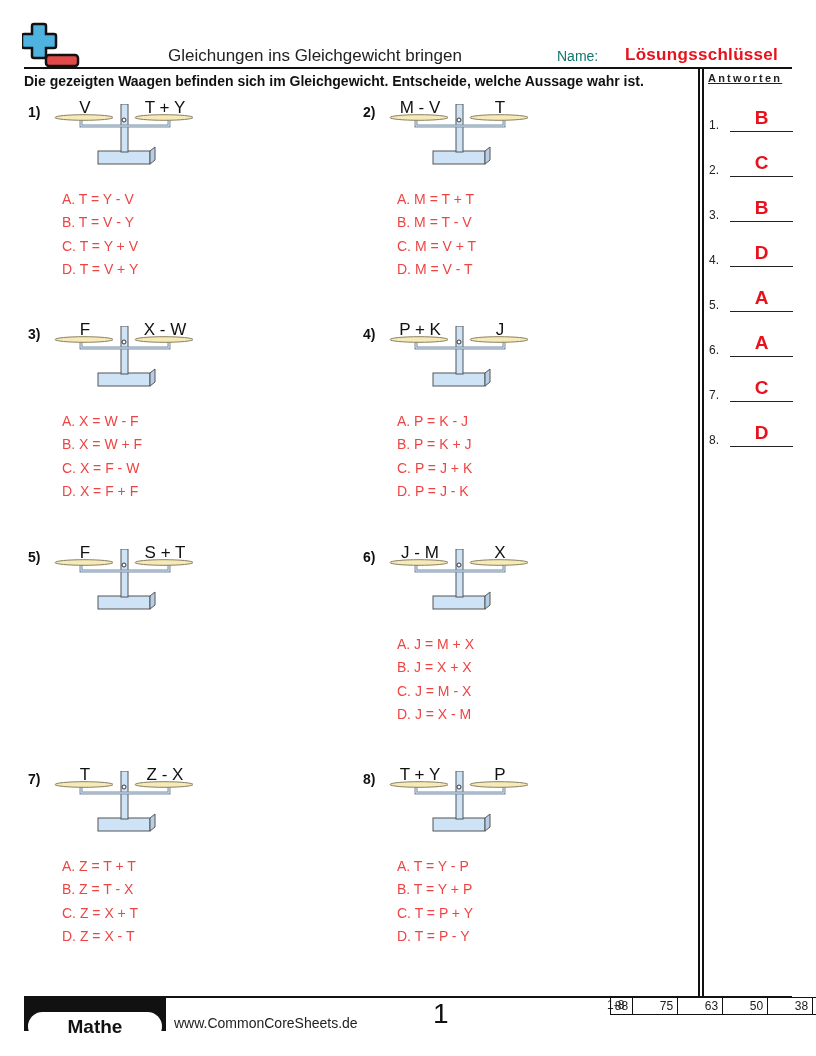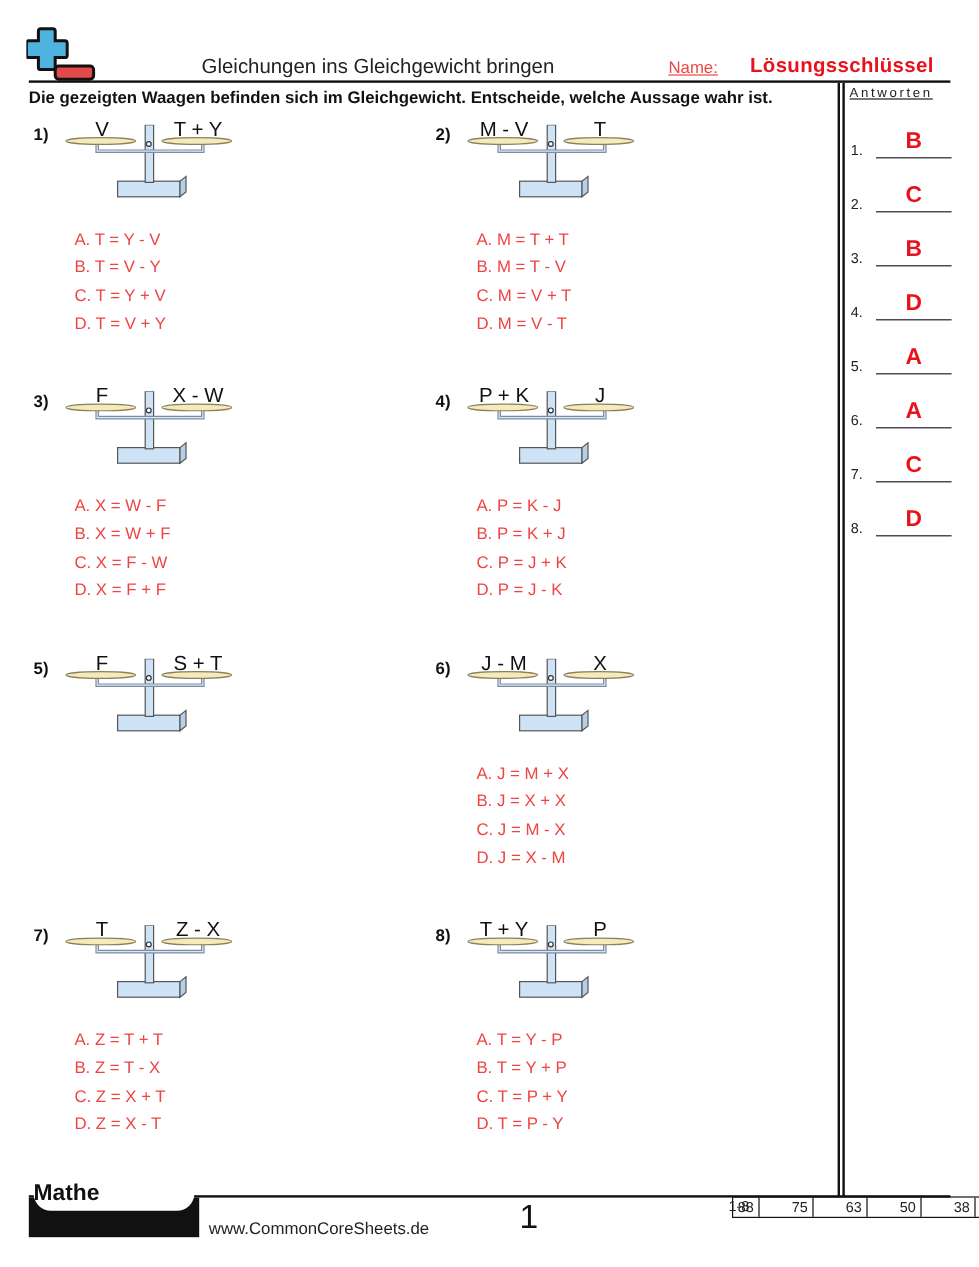--- a/index.html
+++ b/index.html
@@ -3,51 +3,51 @@
 <meta charset="utf-8">
 <style>
   html, body { margin: 0; padding: 0; background: #fff; }
   body { width: 816px; height: 1056px; position: relative; overflow: hidden;
          font-family: "Liberation Sans", "DejaVu Sans", sans-serif; color: #111; }
   .abs { position: absolute; }
 
   
   .logo { left: 22px; top: 22px; width: 58px; height: 46px; }
   .title { left: 168px; top: 46px; font-size: 17px; color: #222; }
-  .name-label { left: 557px; top: 48px; font-size: 14px; color: #ef4444; text-decoration: underline; }
+  .name-label { left: 557px; top: 48px; font-size: 14px; color: #0f766e; }
   .name-value { left: 625px; top: 45px; font-size: 17px; font-weight: bold; color: #e8111c; letter-spacing: 0.3px; }
   .header-rule { left: 24px; top: 67px; width: 768px; height: 2px; background: #111; }
   .instructions { left: 24px; top: 73px; font-size: 14px; font-weight: bold; color: #111; }
 
   
   .vline1 { left: 698px; top: 69px; width: 2px; height: 928px; background: #111; }
   .vline2 { left: 702px; top: 69px; width: 2px; height: 928px; background: #111; }
-  .ans-header { left: 708px; top: 72px; font-size: 11px; font-weight: normal; letter-spacing: 2.2px;
+  .ans-header { left: 708px; top: 72px; font-size: 11px; font-weight: bold; letter-spacing: 2.2px;
                 text-decoration: underline; color: #222; }
   .ans-row { left: 709px; width: 84px; height: 26px; }
   .ans-num { position: absolute; left: 0; bottom: 0; font-size: 12px; color: #222; }
   .ans-line { position: absolute; left: 21px; right: 0; bottom: 0; height: 1px; background: #222; }
   .ans-val { position: absolute; left: 21px; right: 0; bottom: 3px; text-align: center;
              font-size: 19px; font-weight: bold; color: #e8111c; }
 
   
   .problem { width: 300px; height: 200px; }
   .p-num { position: absolute; left: 0; top: 0; font-size: 14px; font-weight: bold; }
   .scale { position: absolute; left: 26px; top: 0; width: 142px; height: 64px; }
   .lbl-left, .lbl-right { position: absolute; top: -6px; font-size: 17px; color: #111; text-align: center; width: 62px; }
   .lbl-left { left: 0; }
   .lbl-right { left: 80px; }
   .choices { position: absolute; left: 34px; top: 84px; font-size: 14px; line-height: 23.3px; color: #ef4444; }
   .choice { white-space: pre; }
 
   
   .footer-rule { left: 24px; top: 996px; width: 768px; height: 2px; background: #111; }
   .mathe-box { left: 24px; top: 998px; width: 142px; height: 33px; background: #111; }
-  .mathe-pill { left: 28px; top: 980px; width: 134px; height: 29px; background: #fff; border-radius: 15px;
-                font-size: 19px; font-weight: bold; line-height: 29px; color: #111; }
+  .mathe-pill { left: 28px; top: 1012px; width: 134px; height: 29px; background: #fff; border-radius: 15px;
+                text-align: center; font-size: 19px; font-weight: bold; line-height: 29px; color: #111; }
   .site { left: 174px; top: 1015px; font-size: 14px; color: #222; text-align: center; }
   .page-num { left: 433px; top: 998px; font-size: 28px; color: #111; }
   .score-range { left: 582px; top: 998px; font-size: 12px; color: #222; margin-left: 25px; }
   .score-table { left: 610px; top: 997px; display: flex; border: 1px solid #111; gap: 23px; }
   .score-cell { width: 21px; height: 16px; font-size: 12px; text-align: center; line-height: 16px;
                 border-right: 1px solid #111; color: #222; }
   .score-cell:last-child { border-right: none; }
   .score-cell.shaded { background: #bef264; }
 </style>
 </head>

